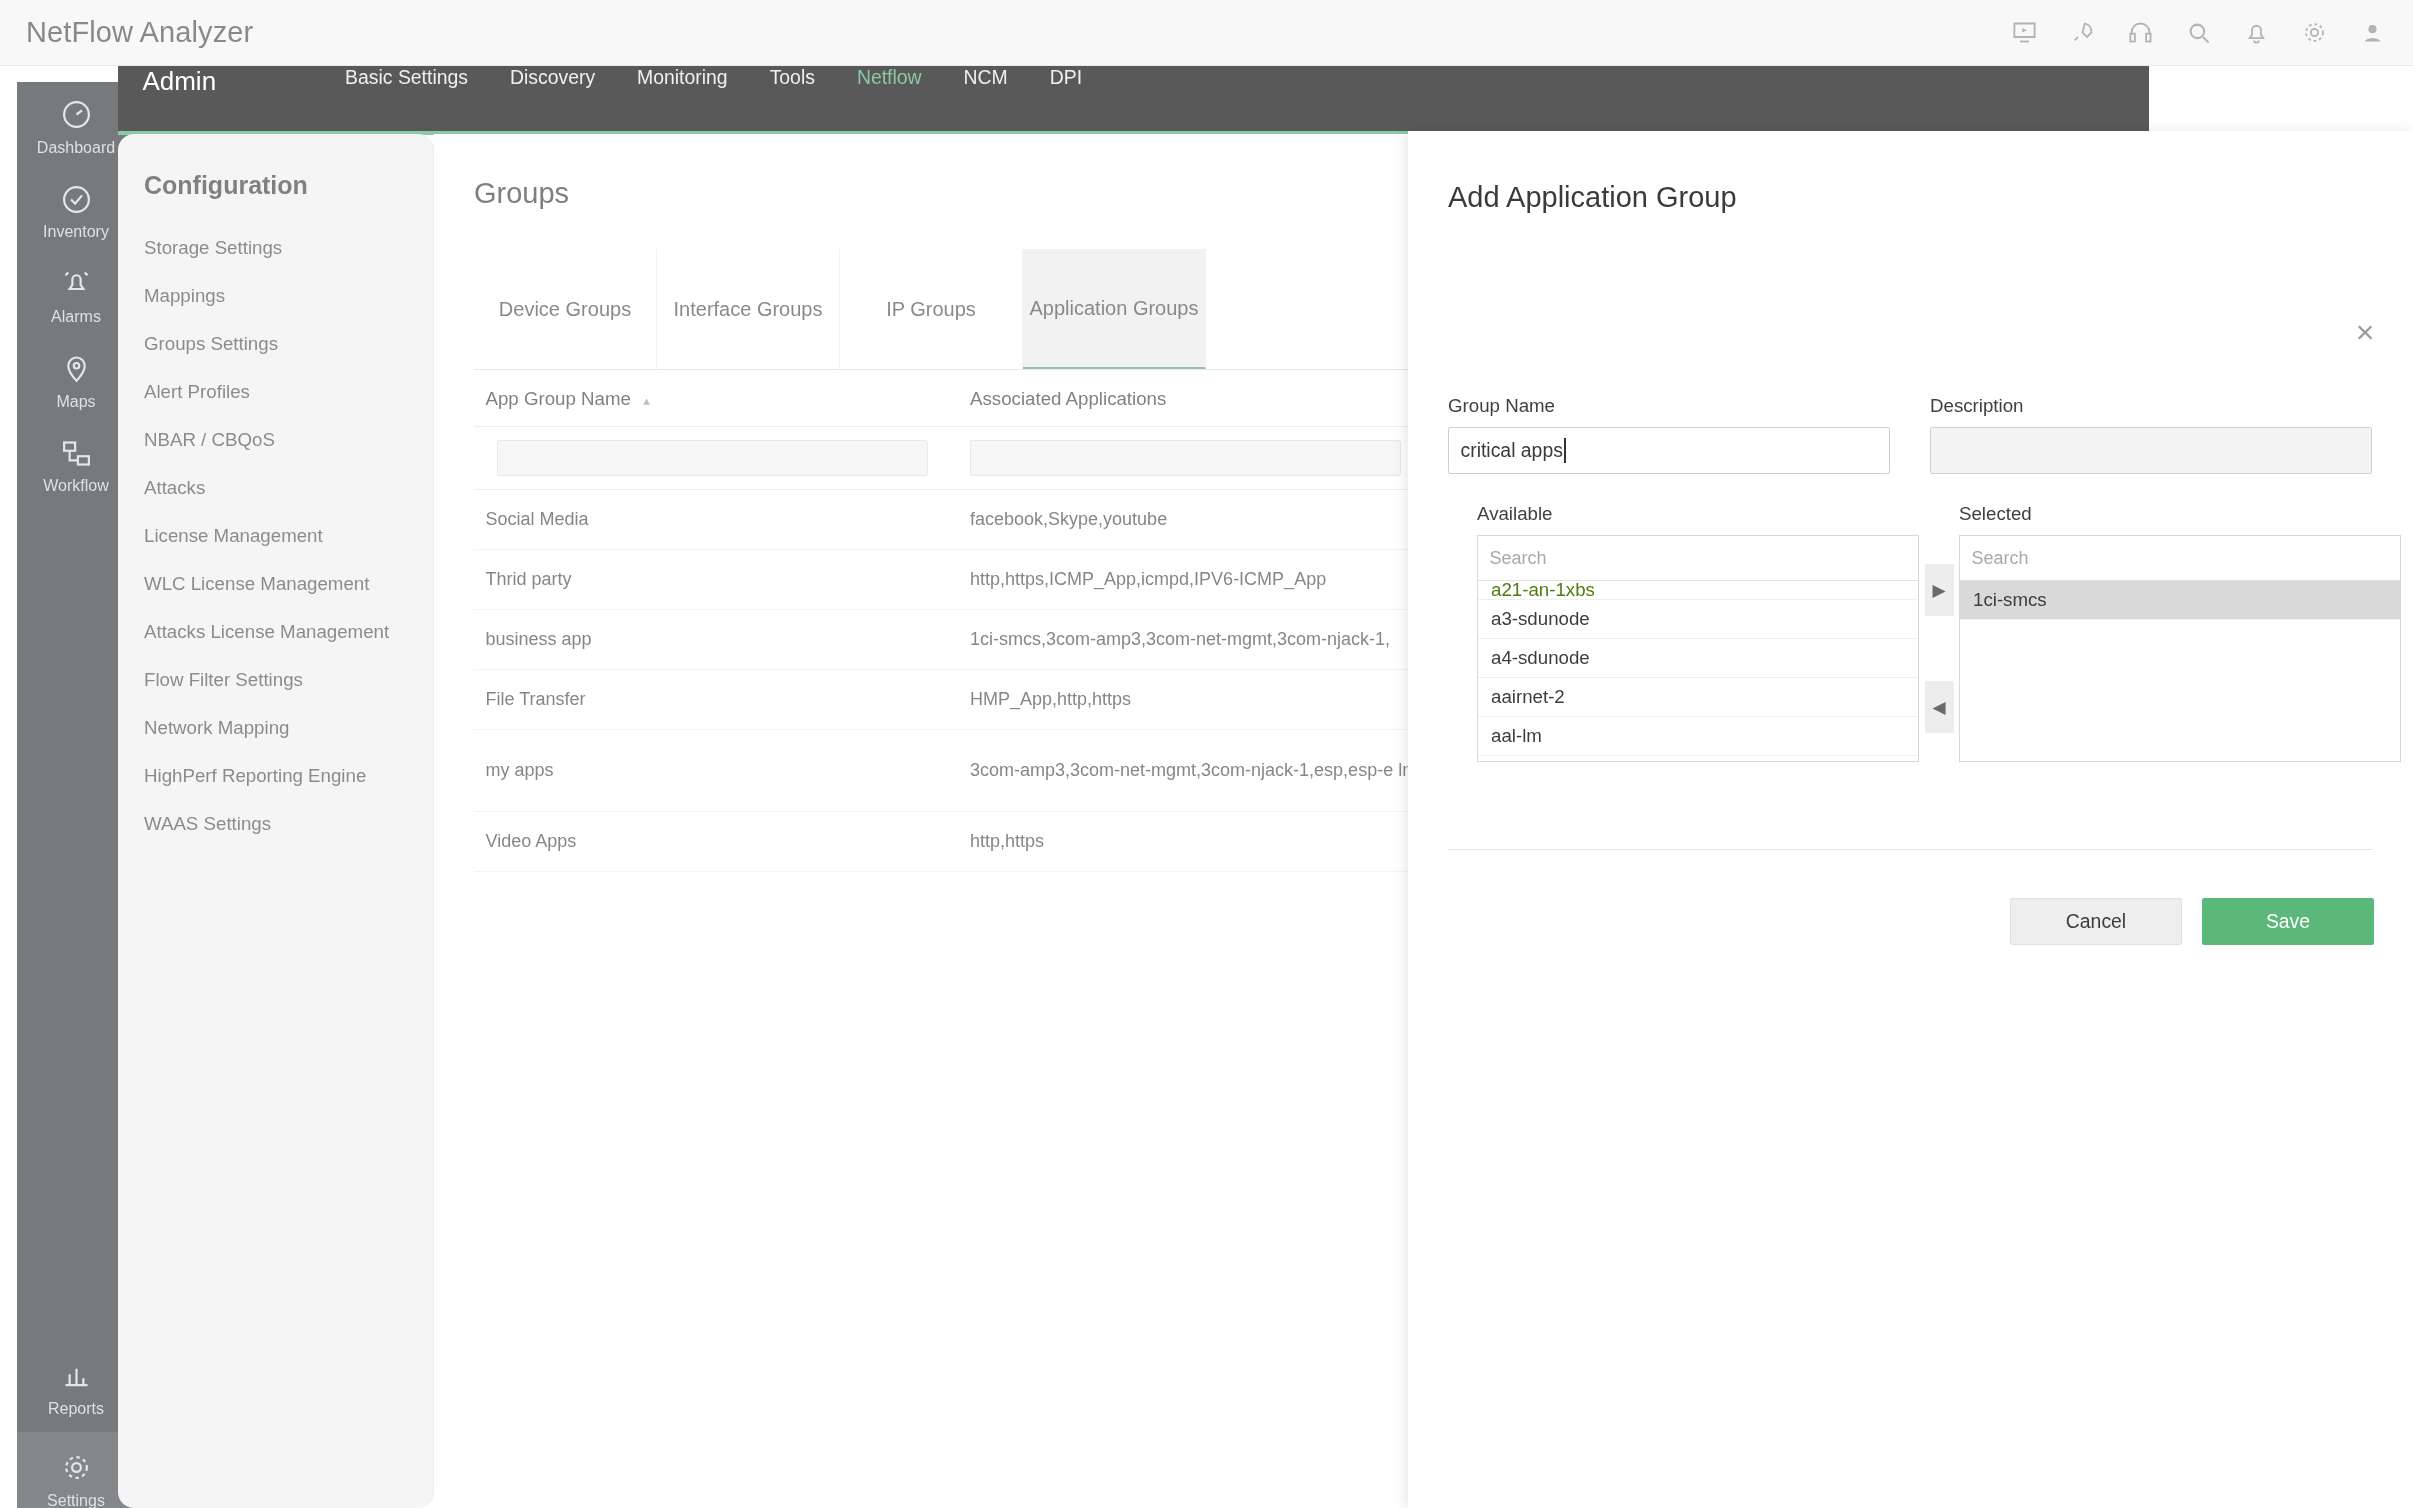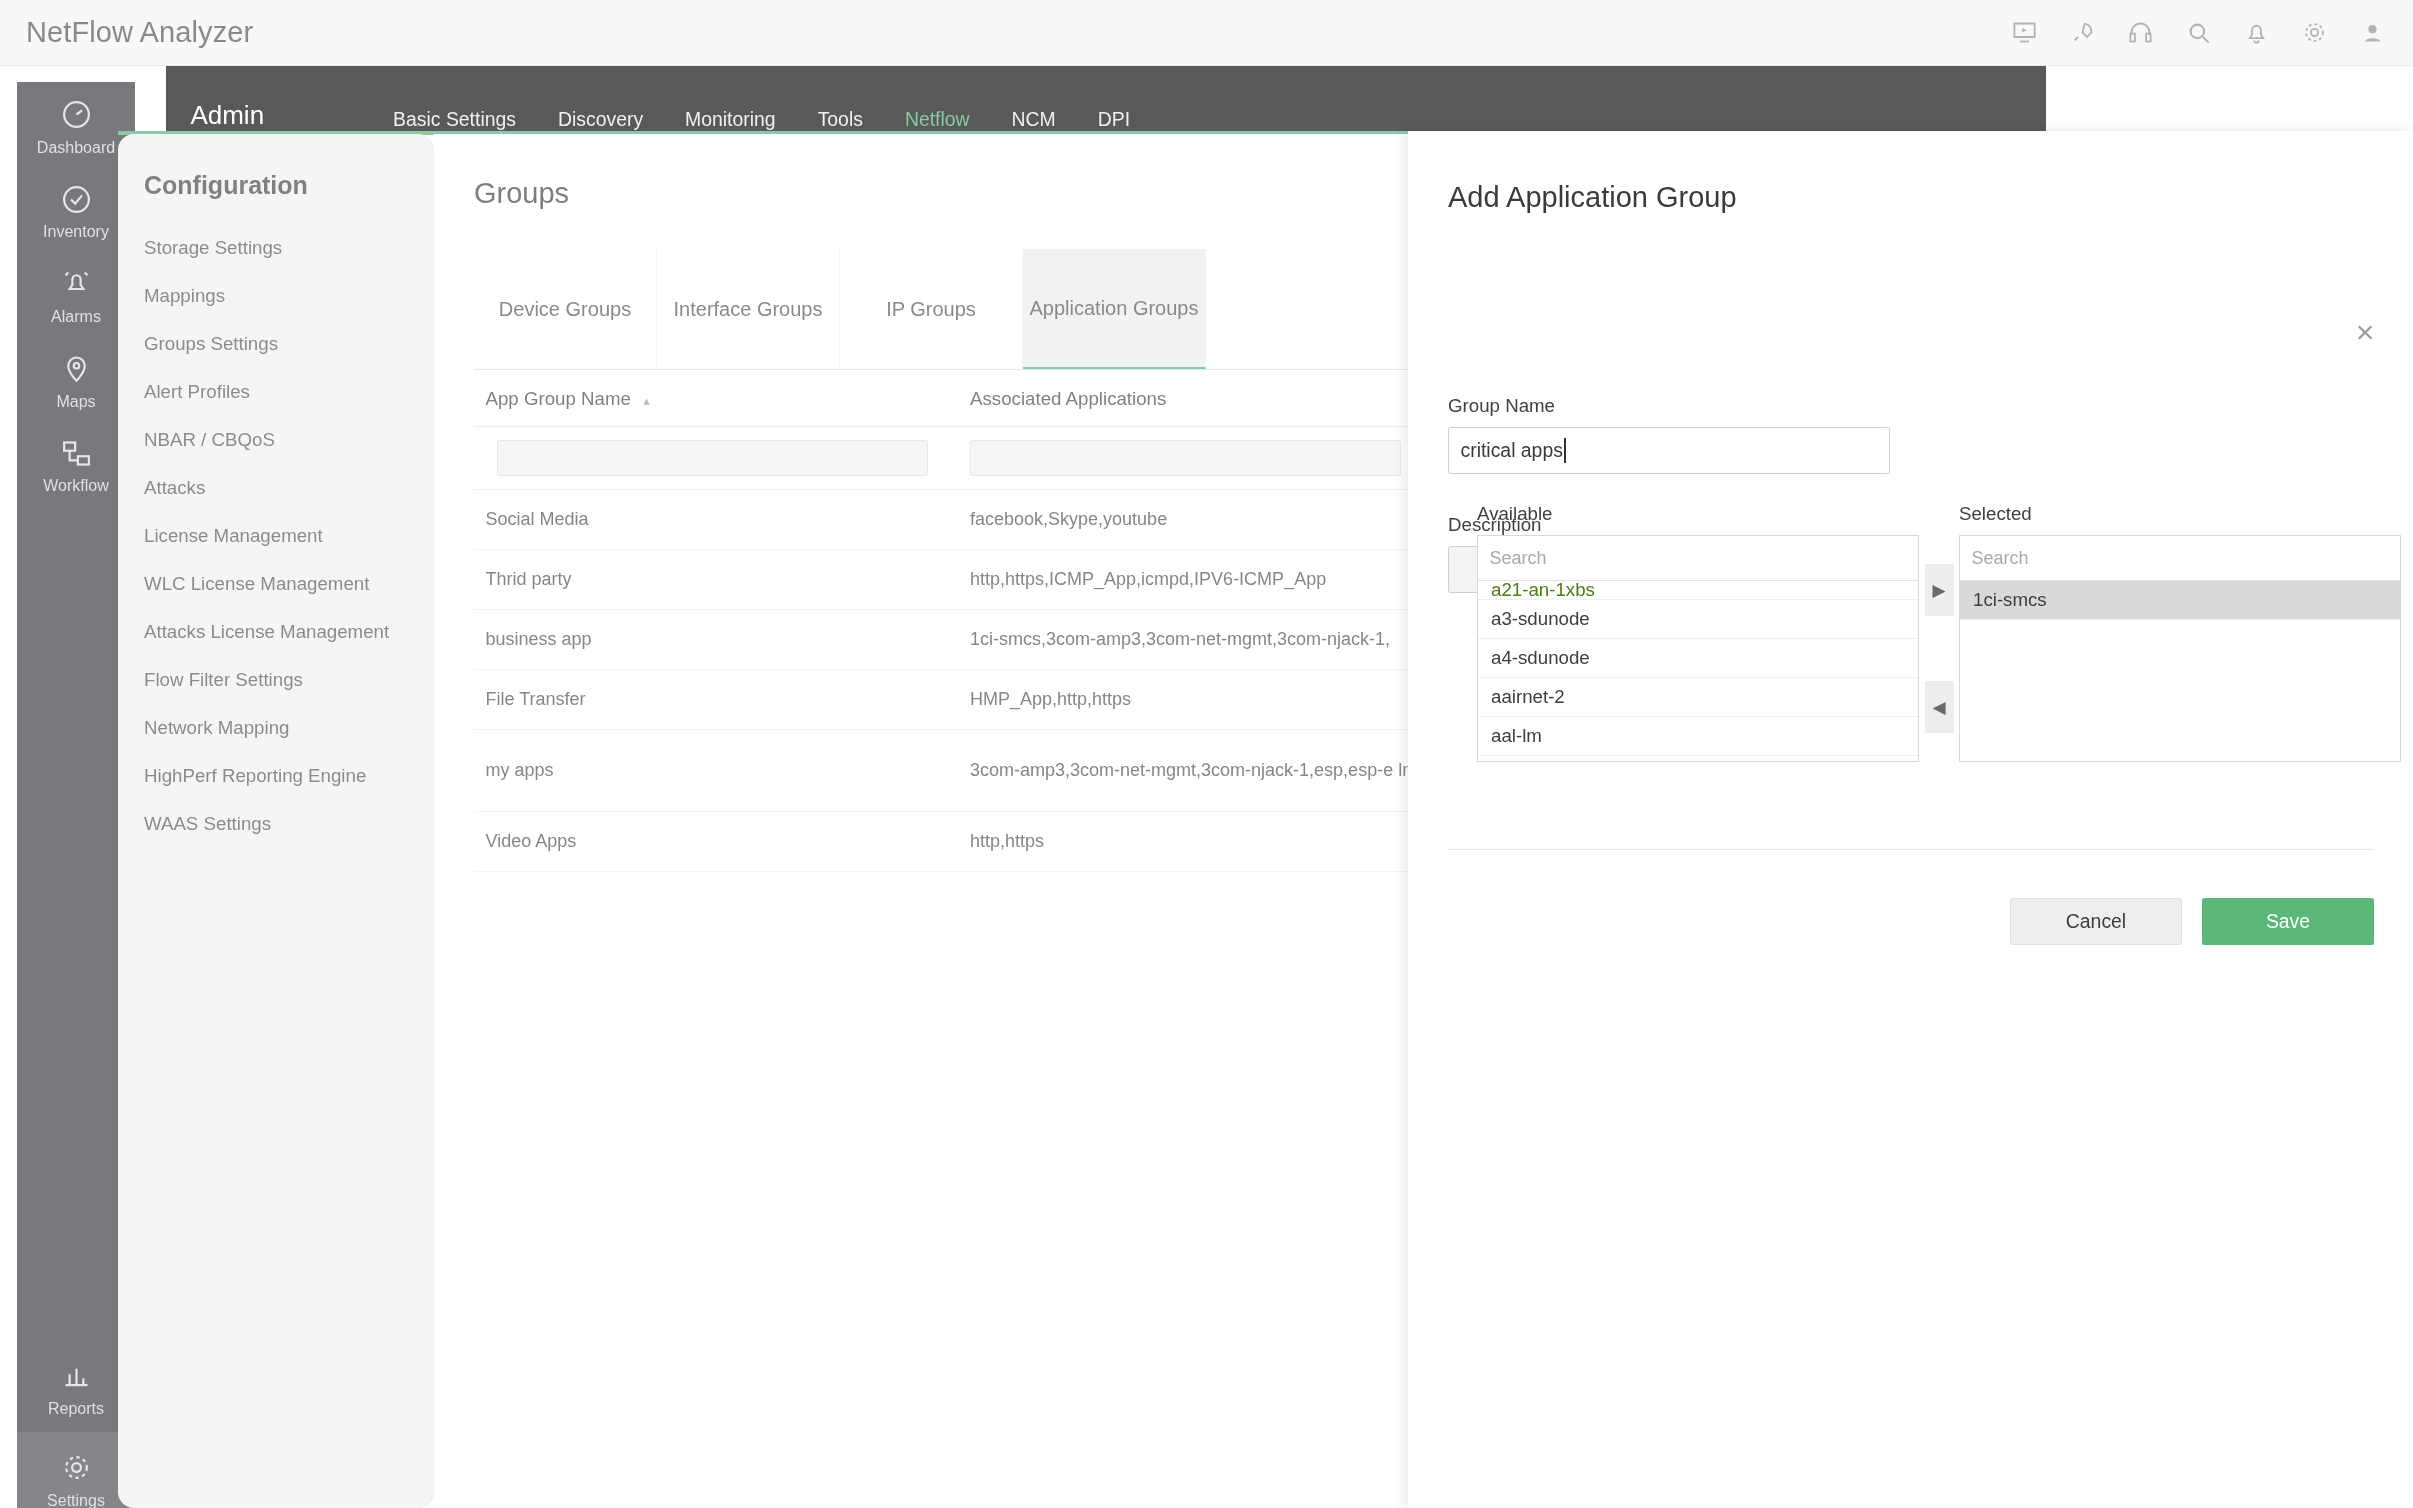--- a/index.html
+++ b/index.html
@@ -42,22 +42,22 @@
     align-items:center; gap:5.7px; cursor:pointer;
   }
   .rail-item .rlabel { font-size:16px; color:#cfd2d6; }
   .rail-item svg { width:33px; height:33px; fill:none; stroke:#d6d9dd; stroke-width:1.6; }
   .rail-spacer { flex:1 1 auto; }
   .rail-item.active { background:#42464c; }
   .rail-item.bottom { padding:18.7px 0 14.4px; }
 
   
   .adminbar {
-    position:absolute; top:66px; left:118px; width:1880px; height:65px;
-    background:#000; color:#fff; display:flex; align-items:flex-end;margin-left:48px;
+    position:absolute; top:66px; left:118px; width:2031px; height:65px;
+    background:#000; color:#fff; display:flex; align-items:flex-start;
   }
   .adminbar .admin-title { margin-left:24.4px; font-size:26px; font-weight:400; }
   .adminbar .menu {
     margin-left:129px; display:flex; align-items:center; gap:42px;
     font-size:19.4px; color:#e8e8e8;
   }
   .adminbar .menu .mi { cursor:pointer; }
   .adminbar .menu .mi.active { color:#4caf76; }
   .greenline { position:absolute; top:131px; left:118px; width:2296px; height:3.6px; background:#4caf76; }
 
@@ -117,21 +117,21 @@
   }
   .dialog {
     position:absolute; top:131px; left:1408px; width:1006px; height:1378px;
     background:#fff; box-shadow:-2.9px 0 13px rgba(0,0,0,0.10);
   }
   .dlg-title { margin:50px 0 0 40px; font-size:29px; color:#3a3a3a; }
   .dlg-close {
     position:absolute; top:185px; right:32px; width:34px; height:34px;
     font-size:32px; line-height:32px; color:#9a9a9a; cursor:pointer; text-align:center;
   }
-  .fields { position:absolute; top:264px; left:40px; width:925px; display:flex; gap:40px;flex-direction:column; }
+  .fields { position:absolute; top:264px; left:40px; width:925px; display:flex; gap:40px; }
   .field { width:442px; }
   .field .flabel { font-size:18.7px; color:#3f3f3f; margin-bottom:10px; }
   .field .finput {
     width:442px; height:47px; border:0.7px solid #cfcfcf; border-radius:2.2px;
     background:#f4f4f4; font-size:19.4px; color:#3a3a3a; padding:0 11.5px;
     display:flex; align-items:center;
   }
   .field .finput.filled { background:#fff; }
   .caret { display:inline-block; width:1.4px; height:24.4px; background:#333; margin-left:1.4px; }
 

